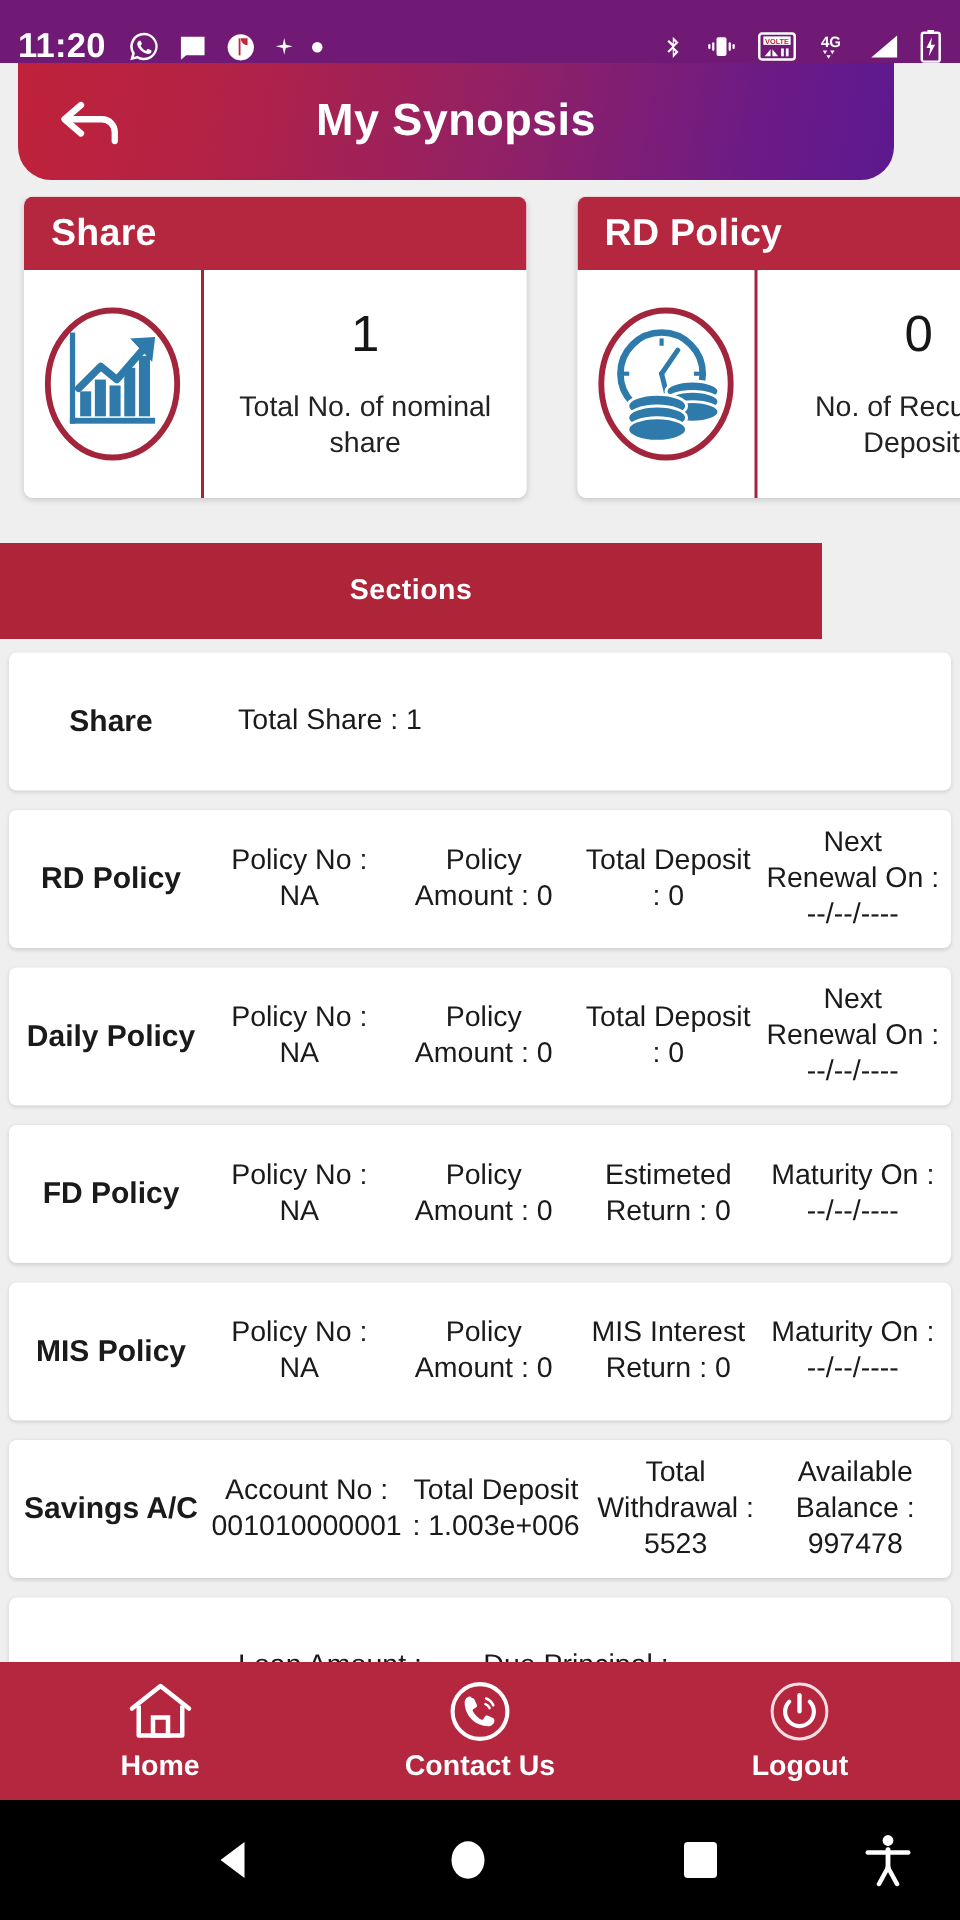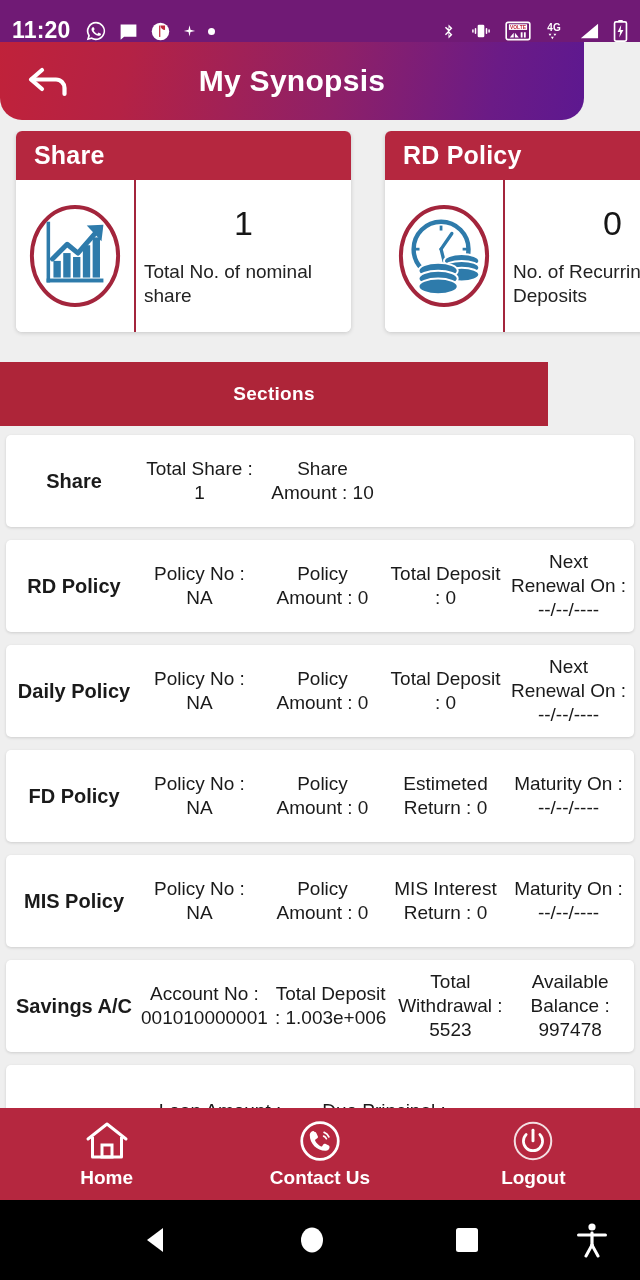--- a/index.html
+++ b/index.html
@@ -46,21 +46,21 @@
   .sb-right { display: flex; align-items: center; gap: 12px; margin-left: auto; }
   .sb-ico { display: block; }
   .sb-dot {
     width: 7px; height: 7px; border-radius: 50%;
     background: #fff; display: block;
   }
 
   
   .appbar {
     position: absolute;
-    top: 42px; left: 0;
+    top: 42px; left: 12px;
     width: 584px;
     height: 78px;
     background: linear-gradient(100deg, #c0223a 0%, #b42245 22%, #8e2068 58%, #6b1b86 84%, #5d1890 100%);
     border-bottom-left-radius: 22px;
     border-bottom-right-radius: 22px;
     display: flex;
     align-items: center;
   }
   .back-btn {
     width: 70px;
@@ -135,20 +135,21 @@
   .sumcard-value {
     font-size: 34px;
     color: #161616;
     line-height: 1.1;
     margin-bottom: 18px;
     font-weight: 400;
   }
   .sumcard-label {
     font-size: 19px;
     color: #222;
+    text-align: center;
     line-height: 1.25;
   }
 
   
   .sections-bar {
     position: absolute;
     top: 362px; left: 0;
     width: 548px;
     height: 64px;
     background: #ae2539;
@@ -377,21 +378,20 @@
 
   <div class="sections-bar">
     <span>Sections</span>
   </div>
 
   <div class="list">
 
     <div class="row">
       <div class="row-title">Share</div>
       <div class="row-cell">Total Share : 1</div>
-      <div class="row-cell">Share Amount : 10</div>
       <div class="row-cell"></div>
       <div class="row-cell"></div>
     </div>
 
     <div class="row">
       <div class="row-title">RD Policy</div>
       <div class="row-cell">Policy No : NA</div>
       <div class="row-cell">Policy Amount : 0</div>
       <div class="row-cell">Total Deposit : 0</div>
       <div class="row-cell">Next Renewal On : --/--/----</div>

